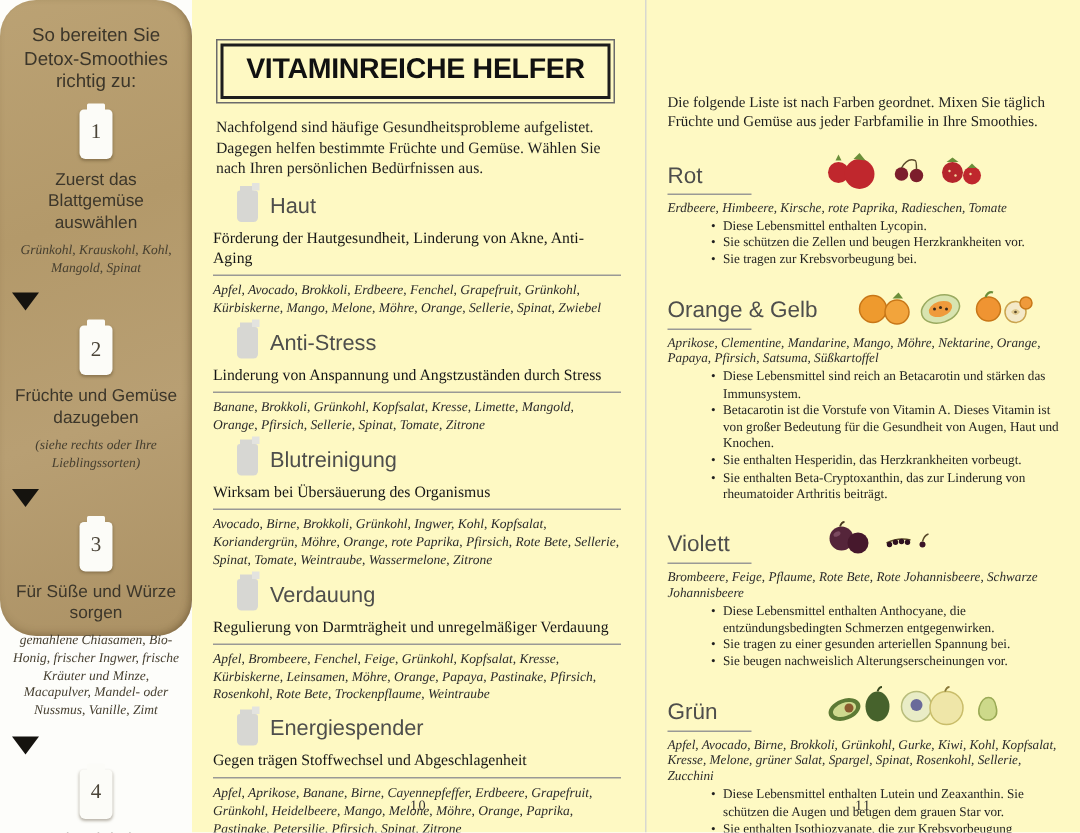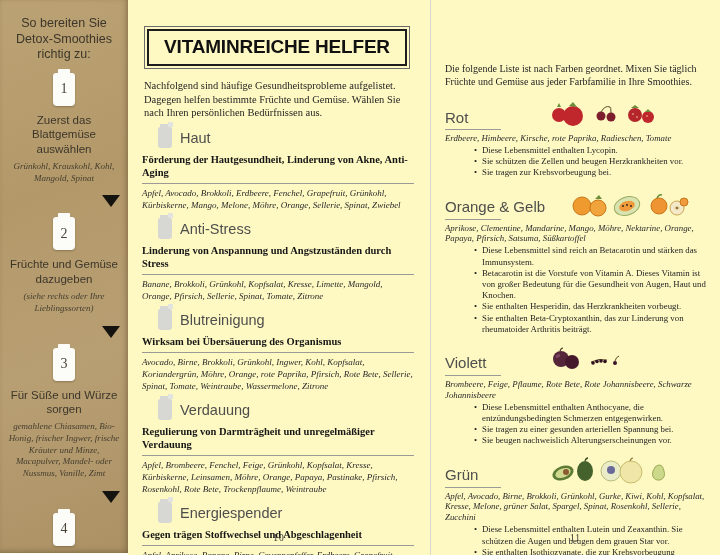--- a/index.html
+++ b/index.html
@@ -1,25 +1,25 @@
 <!DOCTYPE html>
 <html lang="de"><head>
 <meta charset="utf-8">
 <style>
   * { margin:0; padding:0; box-sizing:border-box; }
   html,body { width:720px; height:555px; overflow:hidden; background:#fdfdfa;
               font-family:"Liberation Serif", serif; color:#222; }
   .spread { display:flex; width:720px; height:555px; }
 
   
-  .sidebar { width:128px; height:553px; flex:0 0 128px;
+  .sidebar { width:128px; height:424px; flex:0 0 128px;
              background:linear-gradient(160deg,#bba274 0%,#b3996a 35%,#b89f73 65%,#ab9164 100%);
              box-shadow:inset -4px 0 6px -3px rgba(80,60,30,.45), inset 0 -4px 6px -3px rgba(80,60,30,.35);
-             display:flex; flex-direction:column; align-items:flex-end;
-             padding:16px 8px 8px; text-align:center; }
+             display:flex; flex-direction:column; align-items:flex-start;
+             padding:16px 8px 8px; text-align:center;border-radius:24px; }
   .sb-heading { font-family:"Liberation Sans", sans-serif; font-size:12.5px; line-height:1.25;
                 color:#3c362a; font-weight:400; margin-bottom:10px; }
   .step { display:flex; flex-direction:column; align-items:center; }
   .side-jar { width:22px; height:33px; background:#fcfcf8; border-radius:3px 3px 4px 4px;
               position:relative; display:flex; align-items:center; justify-content:center;
               box-shadow:0 1px 2px rgba(60,45,20,.35); margin-bottom:7px; }
   .side-jar::before { content:""; position:absolute; top:-4px; left:5px; width:12px; height:5px;
                       background:#fcfcf8; border-radius:1px; }
   .step-num { font-family:"Liberation Serif", serif; font-size:14px; color:#4a4438; }
   .step-title { font-family:"Liberation Sans", sans-serif; font-size:11.5px; line-height:1.25;
@@ -41,21 +41,21 @@
   .title-box-inner { border:2px solid #1d1d1d; padding:5px 6px 6px; text-align:center; }
   .page-title { font-family:"Liberation Sans", sans-serif; font-weight:700; font-size:19px;
                 letter-spacing:-0.2px; color:#111; white-space:nowrap; }
   .intro { font-size:10.5px; line-height:1.3; color:#1f1f1f; margin:0 2px 6px 2px; }
   .hsec { margin-top:5px; }
   .hsec-labelrow { display:flex; align-items:center; gap:8px; height:24px; margin:2px 0 3px;padding-left:16px; }
   .jar-sm { width:14px; height:21px; background:#d7d7d3; border-radius:2px 2px 3px 3px; position:relative; flex:0 0 14px; }
   .jar-sm::before { content:""; position:absolute; top:-3px; left:2px; width:9px; height:4px; background:#d7d7d3; }
   .jar-sm::after  { content:""; position:absolute; top:-5px; right:-1px; width:5px; height:5px; background:#e3e3df; }
   .hsec-label { font-family:"Liberation Sans", sans-serif; font-size:14.5px; color:#4e4e4c; }
-  .hsec-heading { font-weight:700; font-size:10.5px; line-height:1.25; color:#161616; margin-bottom:4px; }
+  .hsec-heading { font-weight:400; font-size:10.5px; line-height:1.25; color:#161616; margin-bottom:4px; }
   .hsec-rule { border:none; border-top:1px solid #9a9a96; margin:0 0 4px 0; }
   .hsec-foods { font-size:9px; line-height:1.32; color:#2a2a2a; }
 
   
   .page-right { flex:1; border-left:1px solid #d8d8d0; padding:62px 12px 0 14px; }
   .r-intro { font-size:10px; line-height:1.3; color:#1f1f1f; margin-bottom:10px; }
   .cgroup { margin-bottom:9px; }
   .cgroup-head { display:flex; align-items:flex-end; gap:26px; margin-bottom:3px; }
   .clabel-wrap { min-width:78px; }
   .clabel { font-family:"Liberation Sans", sans-serif; font-size:15px; color:#4e4e4c; line-height:1.1; }

